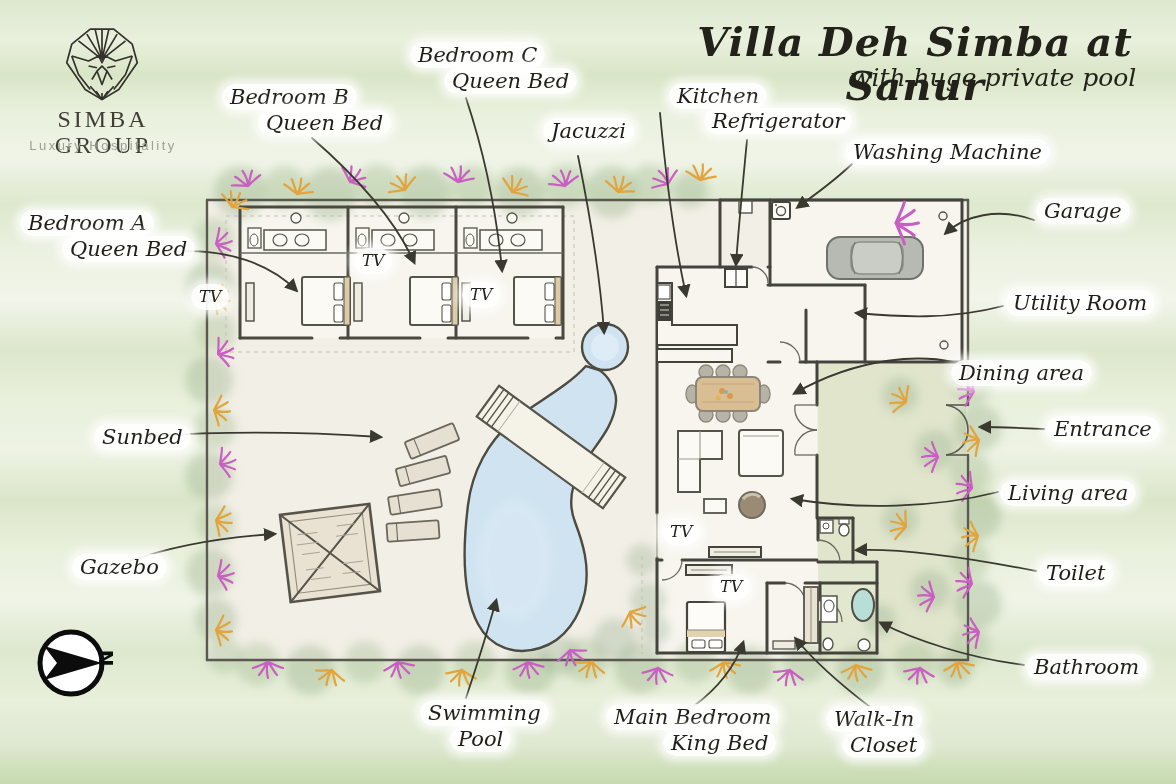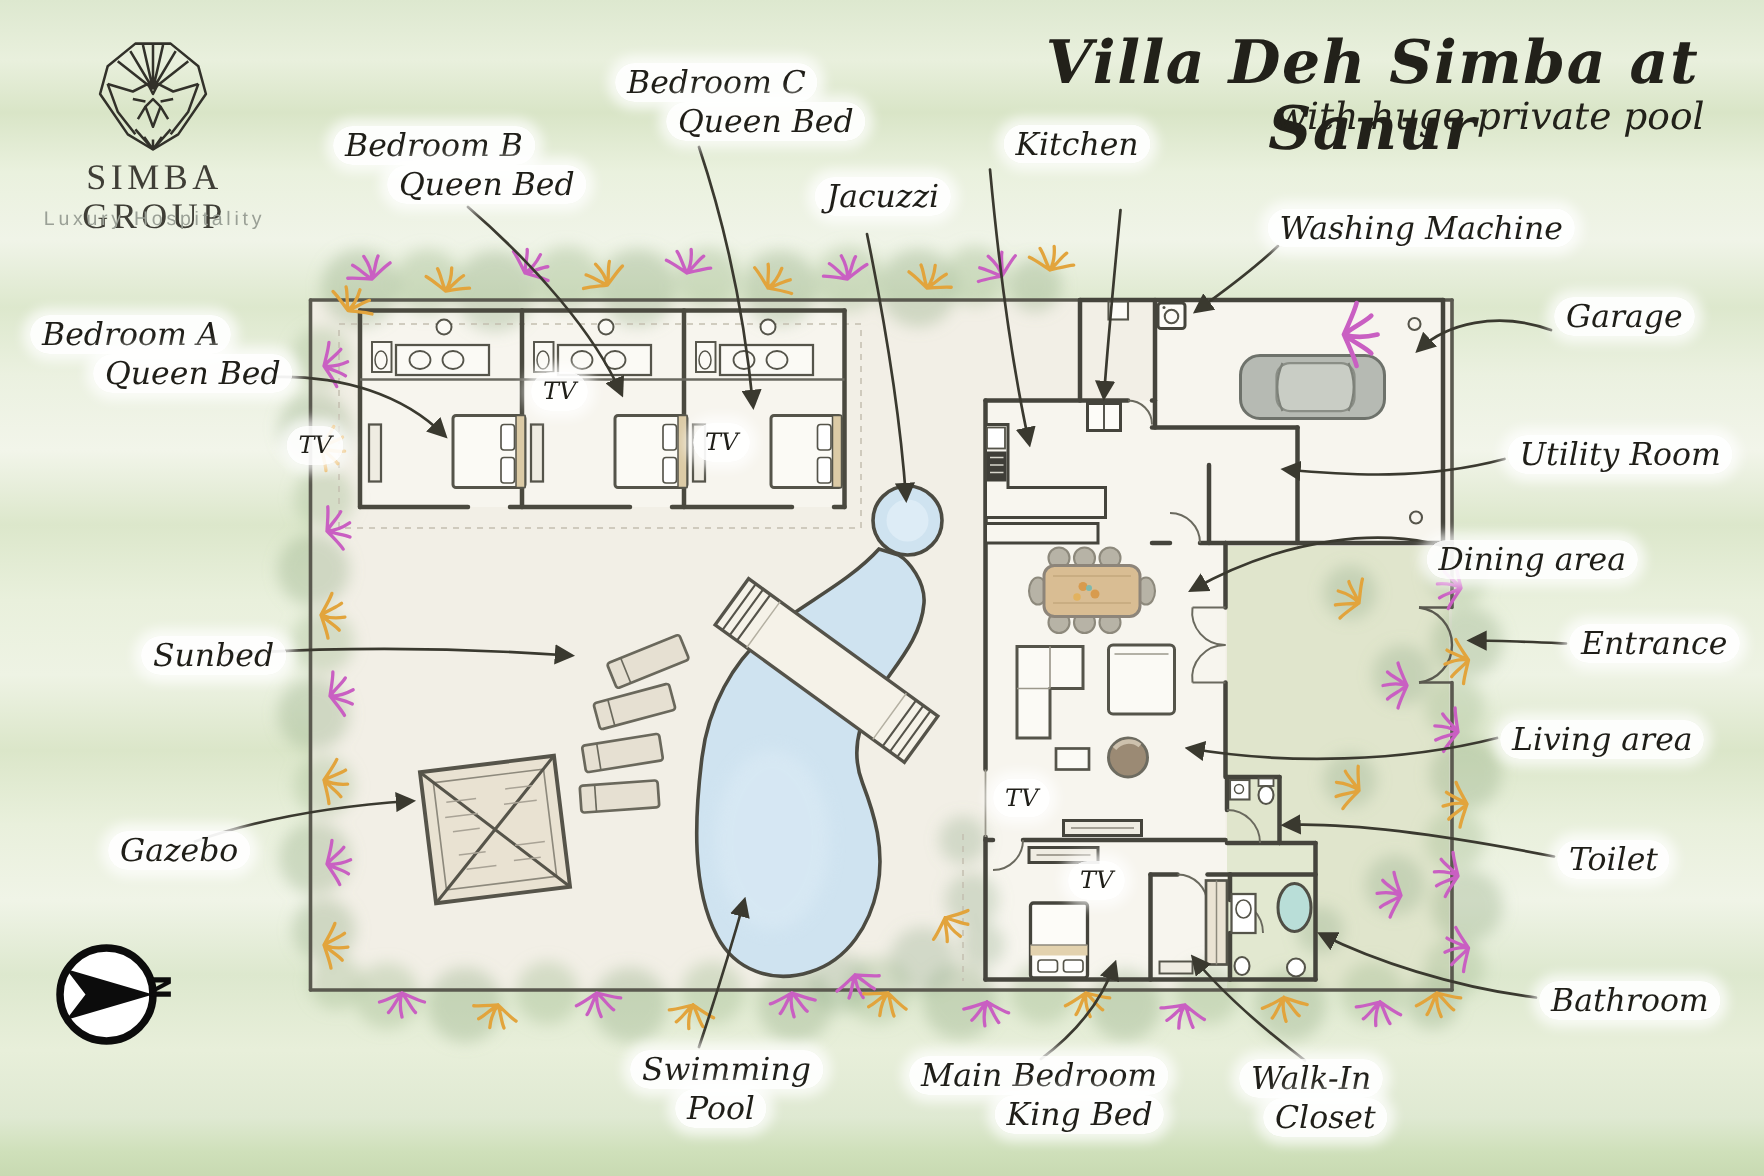--- a/index.html
+++ b/index.html
@@ -483,20 +483,21 @@
 <div class="lbl" style="left:222px;top:84px;">
   <span class="pill">Bedroom B</span>
   <span class="l2" style="margin-left:36px;"><span class="pill">Queen Bed</span></span>
 </div>
 <div class="lbl" style="left:410px;top:42px;">
   <span class="pill">Bedroom C</span>
   <span class="l2" style="margin-left:34px;"><span class="pill">Queen Bed</span></span>
 </div>
 <div class="lbl" style="left:543px;top:118px;"><span class="pill">Jacuzzi</span></div>
 <div class="lbl" style="left:633px;top:83px;margin-left:36px;"><span class="pill">Kitchen</span></div>
+<div class="lbl" style="left:704px;top:108px;"><span class="pill">Refrigerator</span></div>
 <div class="lbl" style="left:845px;top:139px;"><span class="pill">Washing Machine</span></div>
 <div class="lbl" style="left:1036px;top:198px;"><span class="pill">Garage</span></div>
 <div class="lbl" style="left:1005px;top:290px;"><span class="pill">Utility Room</span></div>
 <div class="lbl" style="left:951px;top:360px;"><span class="pill">Dining area</span></div>
 <div class="lbl" style="left:1046px;top:416px;"><span class="pill">Entrance</span></div>
 <div class="lbl" style="left:1000px;top:480px;"><span class="pill">Living area</span></div>
 <div class="lbl" style="left:1038px;top:560px;"><span class="pill">Toilet</span></div>
 <div class="lbl" style="left:1026px;top:654px;"><span class="pill">Bathroom</span></div>
 <div class="lbl" style="left:826px;top:706px;">
   <span class="pill">Walk-In</span>

